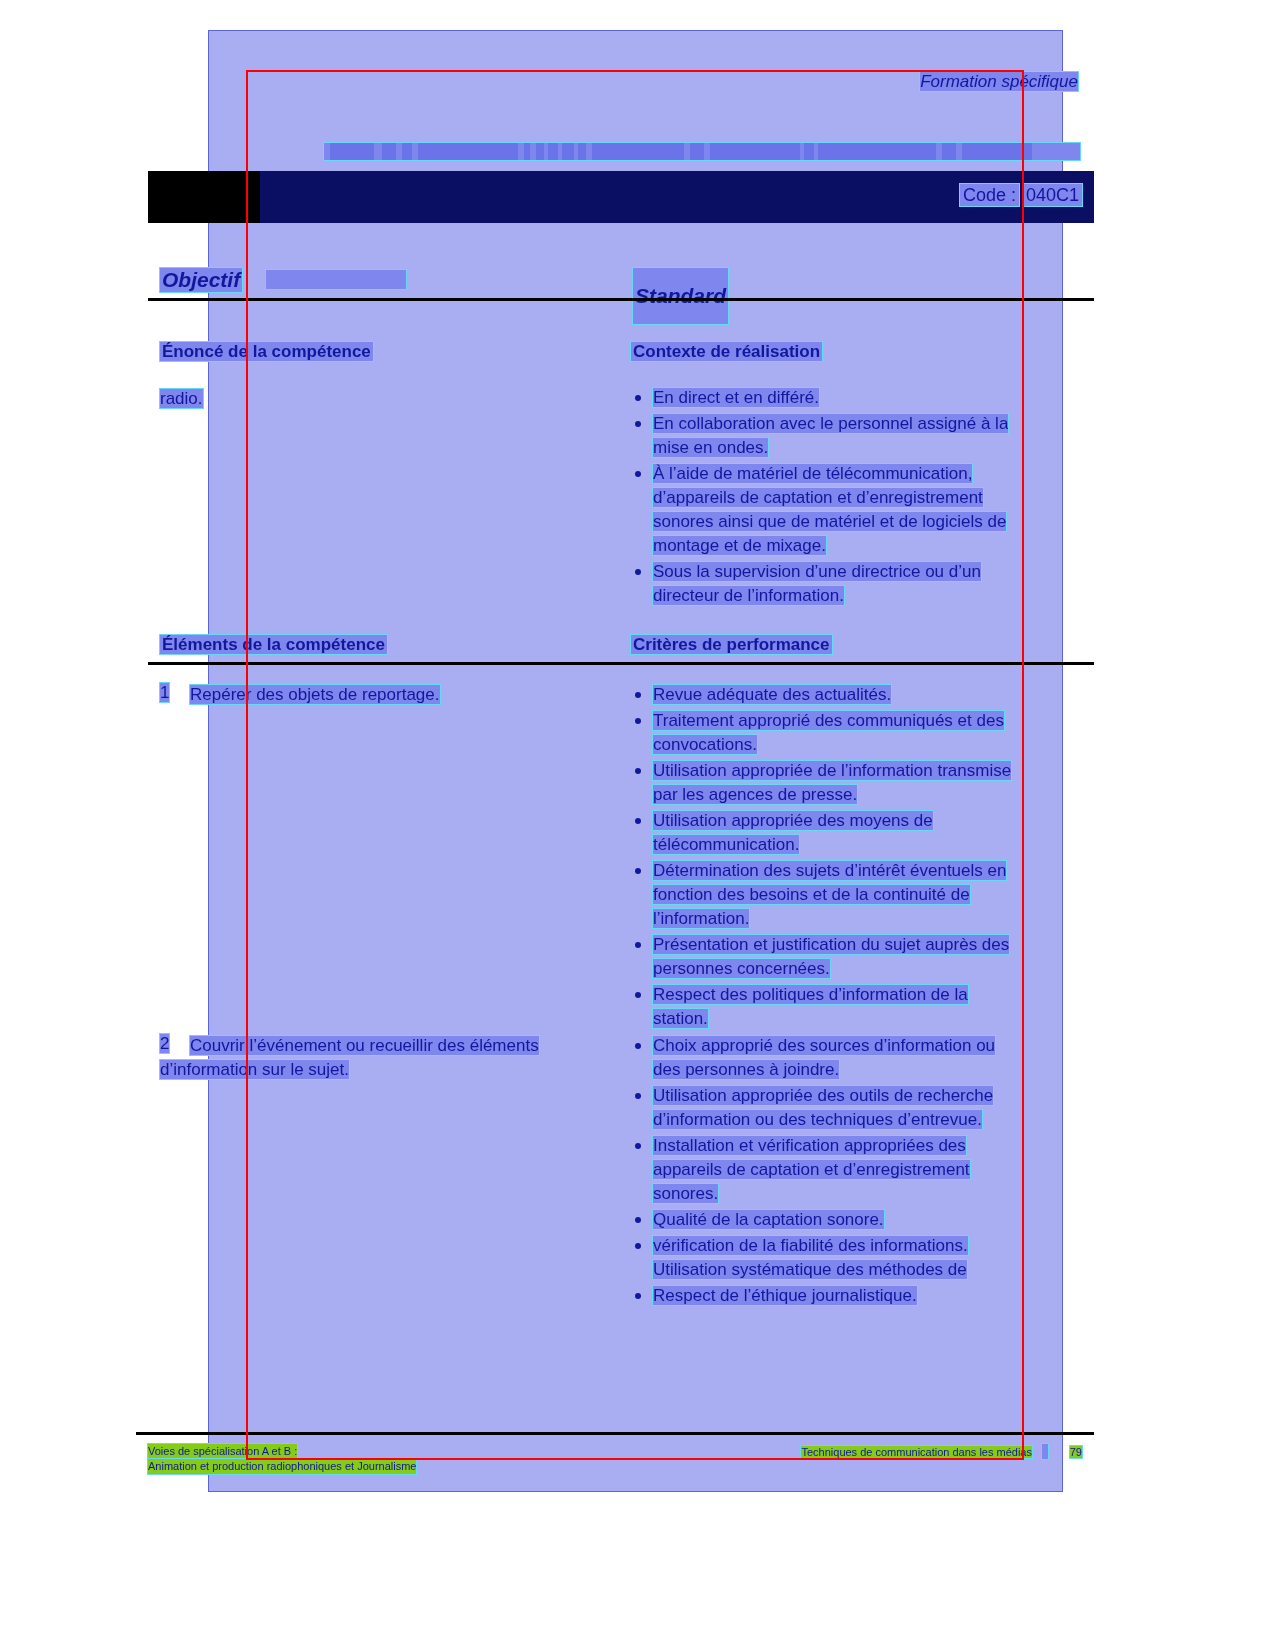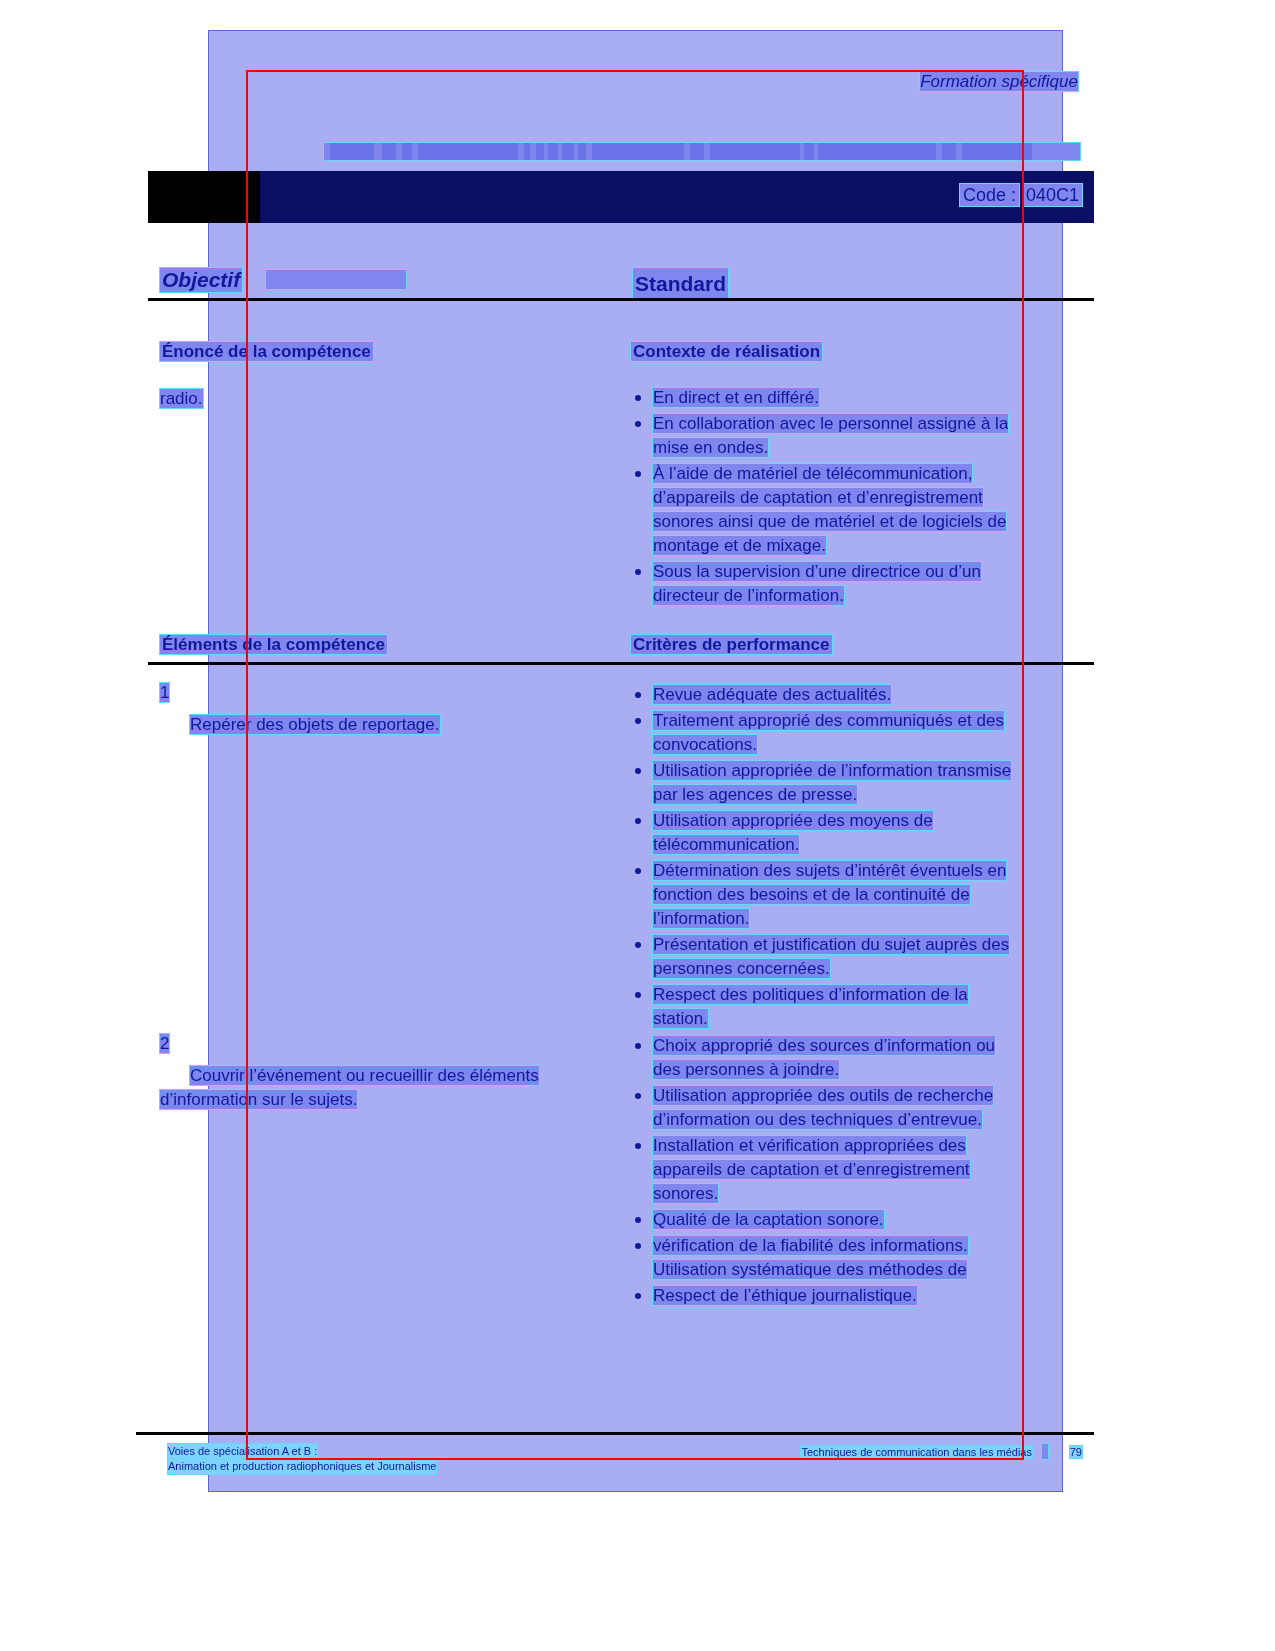--- a/index.html
+++ b/index.html
@@ -51,25 +51,24 @@
   }
 
   .hl {
     background: #7f86ee;
     outline: 1px solid #69d8f5;
     color: #11189c;
     display: inline-block;
     line-height: 1.12;
   }
   .hl-soft {
-    background: #7dd3fc;
+    background: #84cc16;
     outline: 1px solid #69d8f5;
     color: #11189c;
     display: inline-block;
-    margin-left: 20px;
   }
 
   
   #formation-specifique {
     position: absolute;
     right: 205px;
     top: 72px;
     font-size: 17px;
     font-style: italic;
   }
@@ -156,21 +155,22 @@
     height: 19px;
     background: #7f86ee;
     outline: 1px solid #69d8f5;
   }
   #standard-label {
     position: absolute;
     left: 485px;
     top: 0;
     font-size: 21px;
     font-weight: bold;
-    padding: 4px 2px;
+    font-style: italic;
+    padding: 16px 2px;
   }
 
   
   #sec1 {
     position: absolute;
     left: 152px;
     top: 342px;
     width: 920px;
   }
   .sec-head {
@@ -251,21 +251,20 @@
     line-height: 24px;
   }
   .comp-item .num {
     position: absolute;
     left: 0;
     top: 0;
   }
   .comp-item .body {
     display: block;
     margin-left: 30px;
-    margin-top: 30px;
   }
   .comp-item .body .line { display: block; }
 
   .crit-list {
     position: absolute;
     left: 623px;
     width: 450px;
     font-size: 17px;
     line-height: 24px;
   }
@@ -420,21 +419,21 @@
         <span class="txt"><span class="hl">Respect des politiques d’information de la</span></span>
         <span class="txt"><span class="hl">station.</span></span>
       </li>
     </ul>
   </div>
 
   <div class="comp-item" style="top:1034px;">
     <span class="num hl">2</span>
     <span class="body">
       <span class="line"><span class="hl">Couvrir l’événement ou recueillir des éléments</span></span>
-      <span class="line" style="margin-left:-30px;"><span class="hl">d’information sur le sujets.</span></span>
+      <span class="line" style="margin-left:-30px;"><span class="hl">d’information sur le sujet.</span></span>
     </span>
   </div>
 
   <div class="crit-list" style="top:1034px;">
     <ul class="bl">
       <li>
         <span class="txt"><span class="hl">Choix approprié des sources d’information ou</span></span>
         <span class="txt"><span class="hl">des personnes à joindre.</span></span>
       </li>
       <li>

